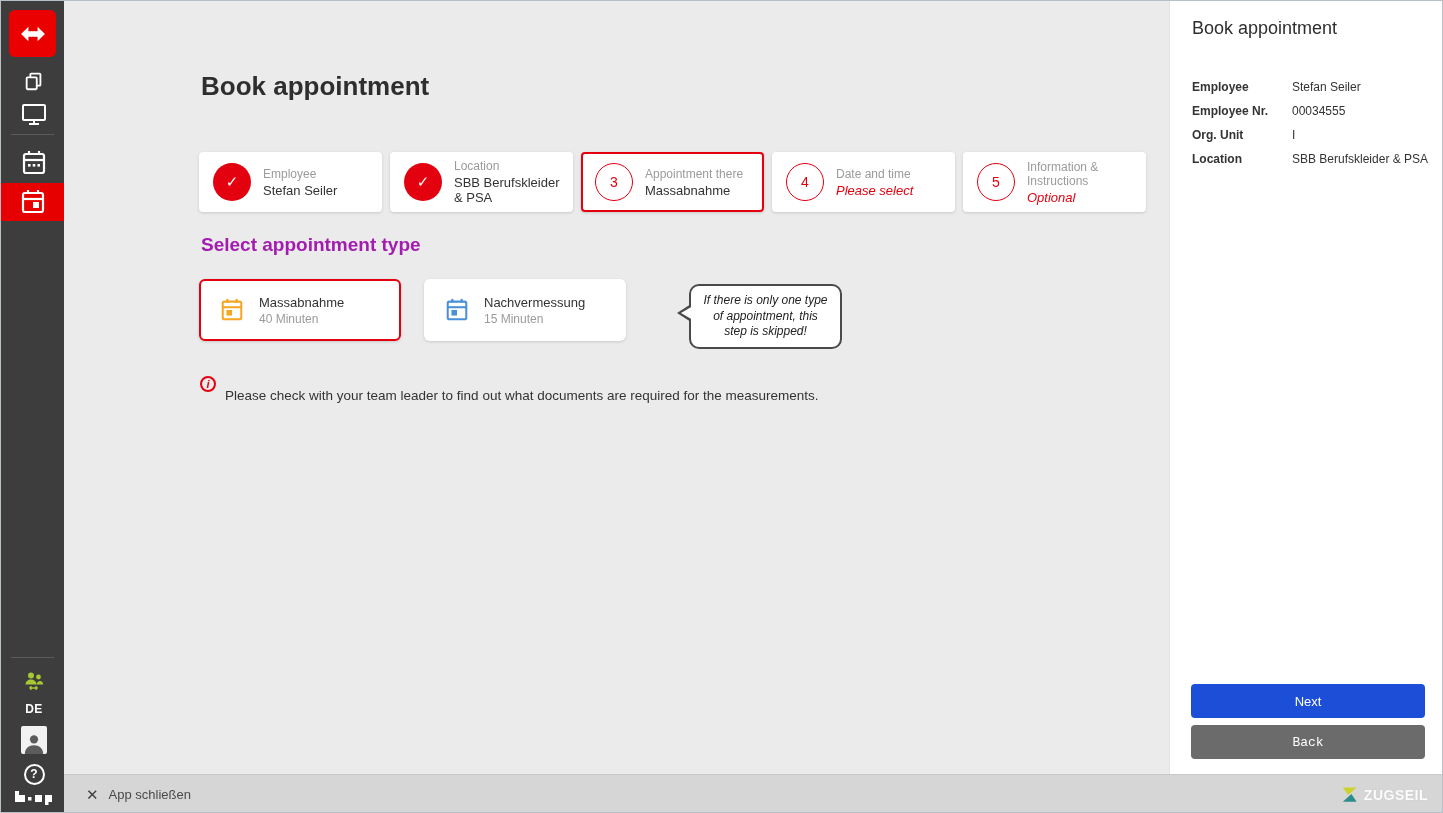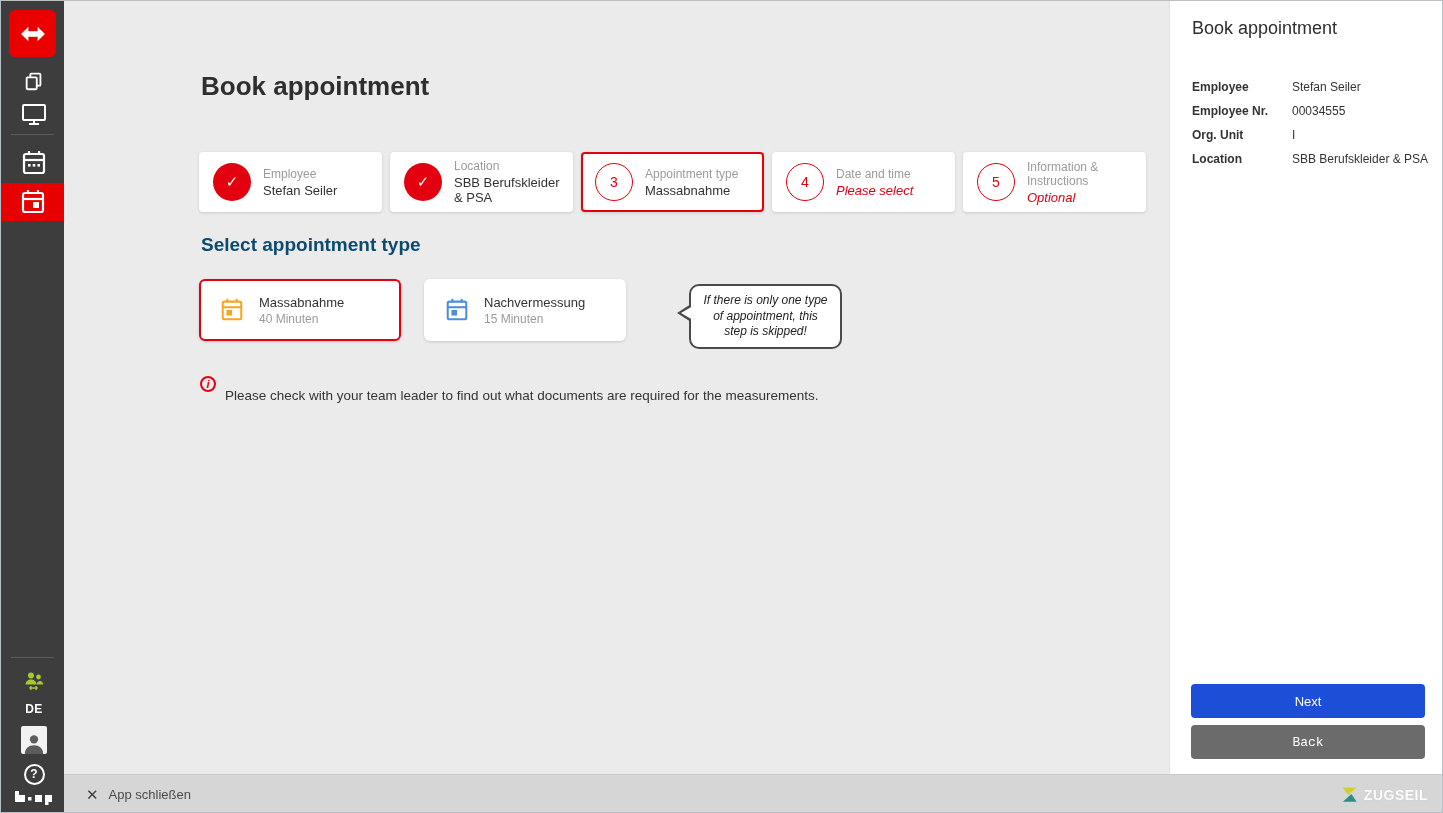--- a/index.html
+++ b/index.html
@@ -26,21 +26,21 @@
   .stepper { position:absolute; left:135px; top:151px; width:947px; display:flex; gap:8px; }
   .step-card { flex:1 1 0; height:60px; background:#fff; border-radius:4px; box-shadow:0 1px 3px rgba(0,0,0,.15); display:flex; align-items:center; padding-left:12px; gap:12px; cursor:pointer; border:2px solid transparent; }
   .step-card.active { border-color:#e3000f; }
   .step-circle { width:38px; height:38px; border-radius:50%; flex:0 0 38px; display:flex; align-items:center; justify-content:center; font-size:14px; }
   .step-circle.done { background:#e3000f; color:#fff; font-size:15px; }
   .step-circle.num { background:#fff; border:1px solid #e3000f; color:#e3000f; }
   .step-label { font-size:12px; color:#9b9b9b; margin-bottom:2px; }
   .step-value { font-size:13px; color:#333; }
   .step-value.hint { color:#e3000f; font-style:italic; }
 
-  .section-title { position:absolute; left:137px; top:233px; font-size:19px; color:#0c4a6e; }
+  .section-title { position:absolute; left:137px; top:233px; font-size:19px; color:#a21caf; }
 
   .type-card { position:absolute; top:278px; width:202px; height:62px; background:#fff; border-radius:6px; box-shadow:0 1px 3px rgba(0,0,0,.15); display:flex; align-items:center; gap:14px; padding-left:18px; cursor:pointer; border:2px solid transparent; }
   .type-card.selected { border-color:#e3000f; }
   .type-card1 { left:135px; }
   .type-card2 { left:360px; }
   .cal-icon { width:26px; height:26px; }
   .cal-orange { color:#f5a623; }
   .cal-blue { color:#4a90d9; }
   .type-name { font-size:13px; color:#333; margin-bottom:2px; }
   .type-duration { font-size:12px; color:#9b9b9b; }
@@ -192,21 +192,21 @@
           </div>
         <div class="step-texts">
           <div class="step-label">Location</div>
           <div class="step-value">SBB Berufskleider &amp; PSA</div>
         </div>
       </div>
 
       <div class="step-card active">
         <div class="step-circle num">3</div>
         <div class="step-texts">
-          <div class="step-label">Appointment type</div>
+          <div class="step-label">Appointment there</div>
           <div class="step-value">Massabnahme</div>
         </div>
       </div>
 
       <div class="step-card">
         <div class="step-circle num">4</div>
         <div class="step-texts">
           <div class="step-label">Date and time</div>
           <div class="step-value hint">Please select</div>
         </div>

